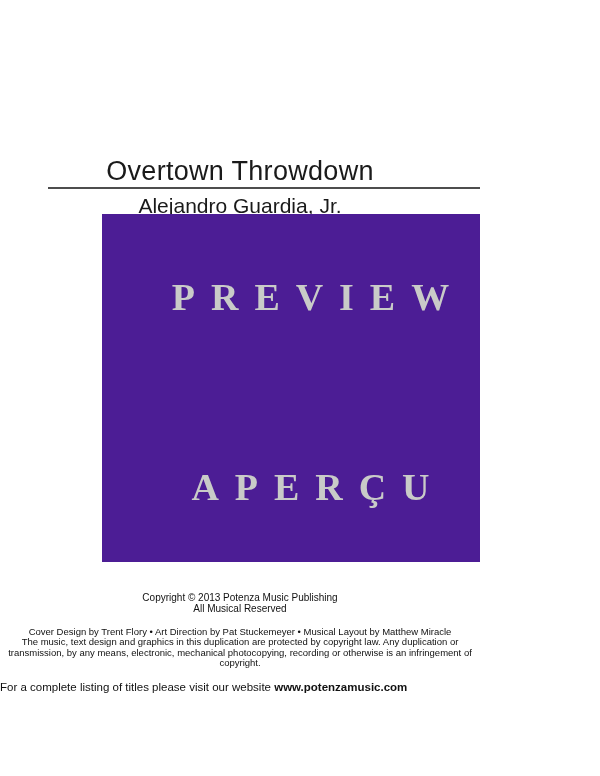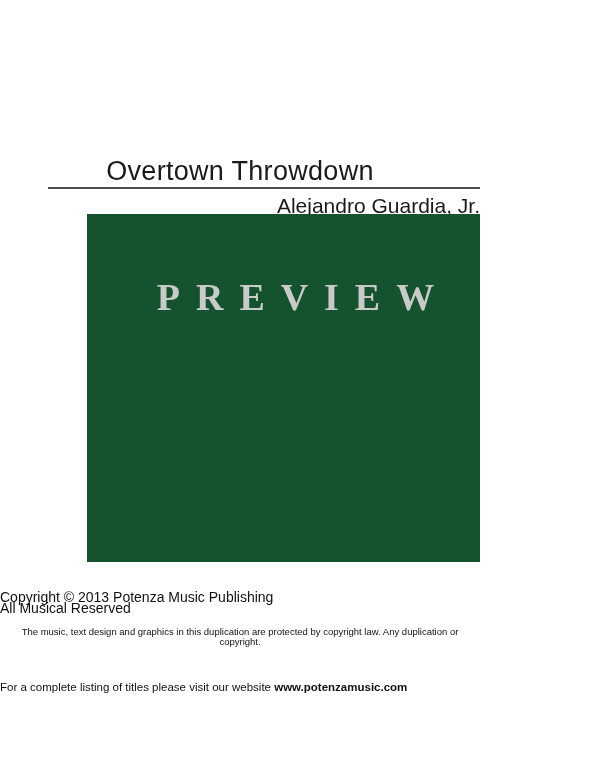--- a/index.html
+++ b/index.html
@@ -24,30 +24,30 @@
   .rule {
     position: absolute;
     top: 187px; left: 48px; width: 502px;
     border: none;
     border-top: 2px solid #4d4d4d;
     margin: 0;
   }
   .composer {
     position: absolute;
     top: 194px; left: 0; width: 100%;
-    text-align: right;
+    text-align: center;
     font-size: 21px;
     line-height: 24px;
     color: #1a1a1a;
   }
   .preview-box {
     position: absolute;
-    left: 87px; top: 214px;
+    left: 102px; top: 214px;
     width: 417px; height: 348px;
-    background: #14532d;
+    background: #4c1d95;
   }
   .preview-line {
     position: absolute;
     left: 0; width: 100%;
     text-align: center;
     font-family: "Liberation Serif", serif;
     font-weight: bold;
     font-size: 38px;
     line-height: 38px;
     color: #c9cbc8;
@@ -55,21 +55,22 @@
     padding-left: 0.42em;
     box-sizing: border-box;
     white-space: nowrap;
   }
   .preview-line.l1 { top: 64px; }
   .preview-line.l2 { top: 157px; }
   .preview-line.l3 { top: 254px; }
   .copyright {
     position: absolute;
     top: 592px; left: 0; width: 100%;
-    font-size: 14px;
+    text-align: center;
+    font-size: 10px;
     line-height: 11px;
     color: #111;
   }
   .credits {
     position: absolute;
     top: 627px; left: 0; width: 100%;
     text-align: center;
     font-size: 9.5px;
     line-height: 10.4px;
     color: #111;
@@ -90,29 +91,32 @@
 <div class="page">
 
   <div class="title">Overtown Throwdown</div>
 
   <hr class="rule">
 
   <div class="composer">Alejandro Guardia, Jr.</div>
 
   <div class="preview-box">
     <div class="preview-line l1">PREVIEW</div>
+    <div class="preview-line l3">APERÇU</div>
   </div>
 
   <div class="copyright">
     <div>Copyright © 2013 Potenza Music Publishing</div>
     <div>All Musical Reserved</div>
   </div>
 
   <div class="credits">
+    <div>Cover Design by Trent Flory • Art Direction by Pat Stuckemeyer • Musical Layout by Matthew Miracle</div>
     <div>The music, text design and graphics in this duplication are protected by copyright law.  Any duplication or</div>
+    <div>transmission, by any means, electronic, mechanical photocopying, recording or otherwise is an infringement of</div>
     <div>copyright.</div>
   </div>
 
   <div class="website">
     <span>For a complete listing of titles please visit our website </span><span class="url">www.potenzamusic.com</span>
   </div>
 
 </div>
 
 </body></html>

